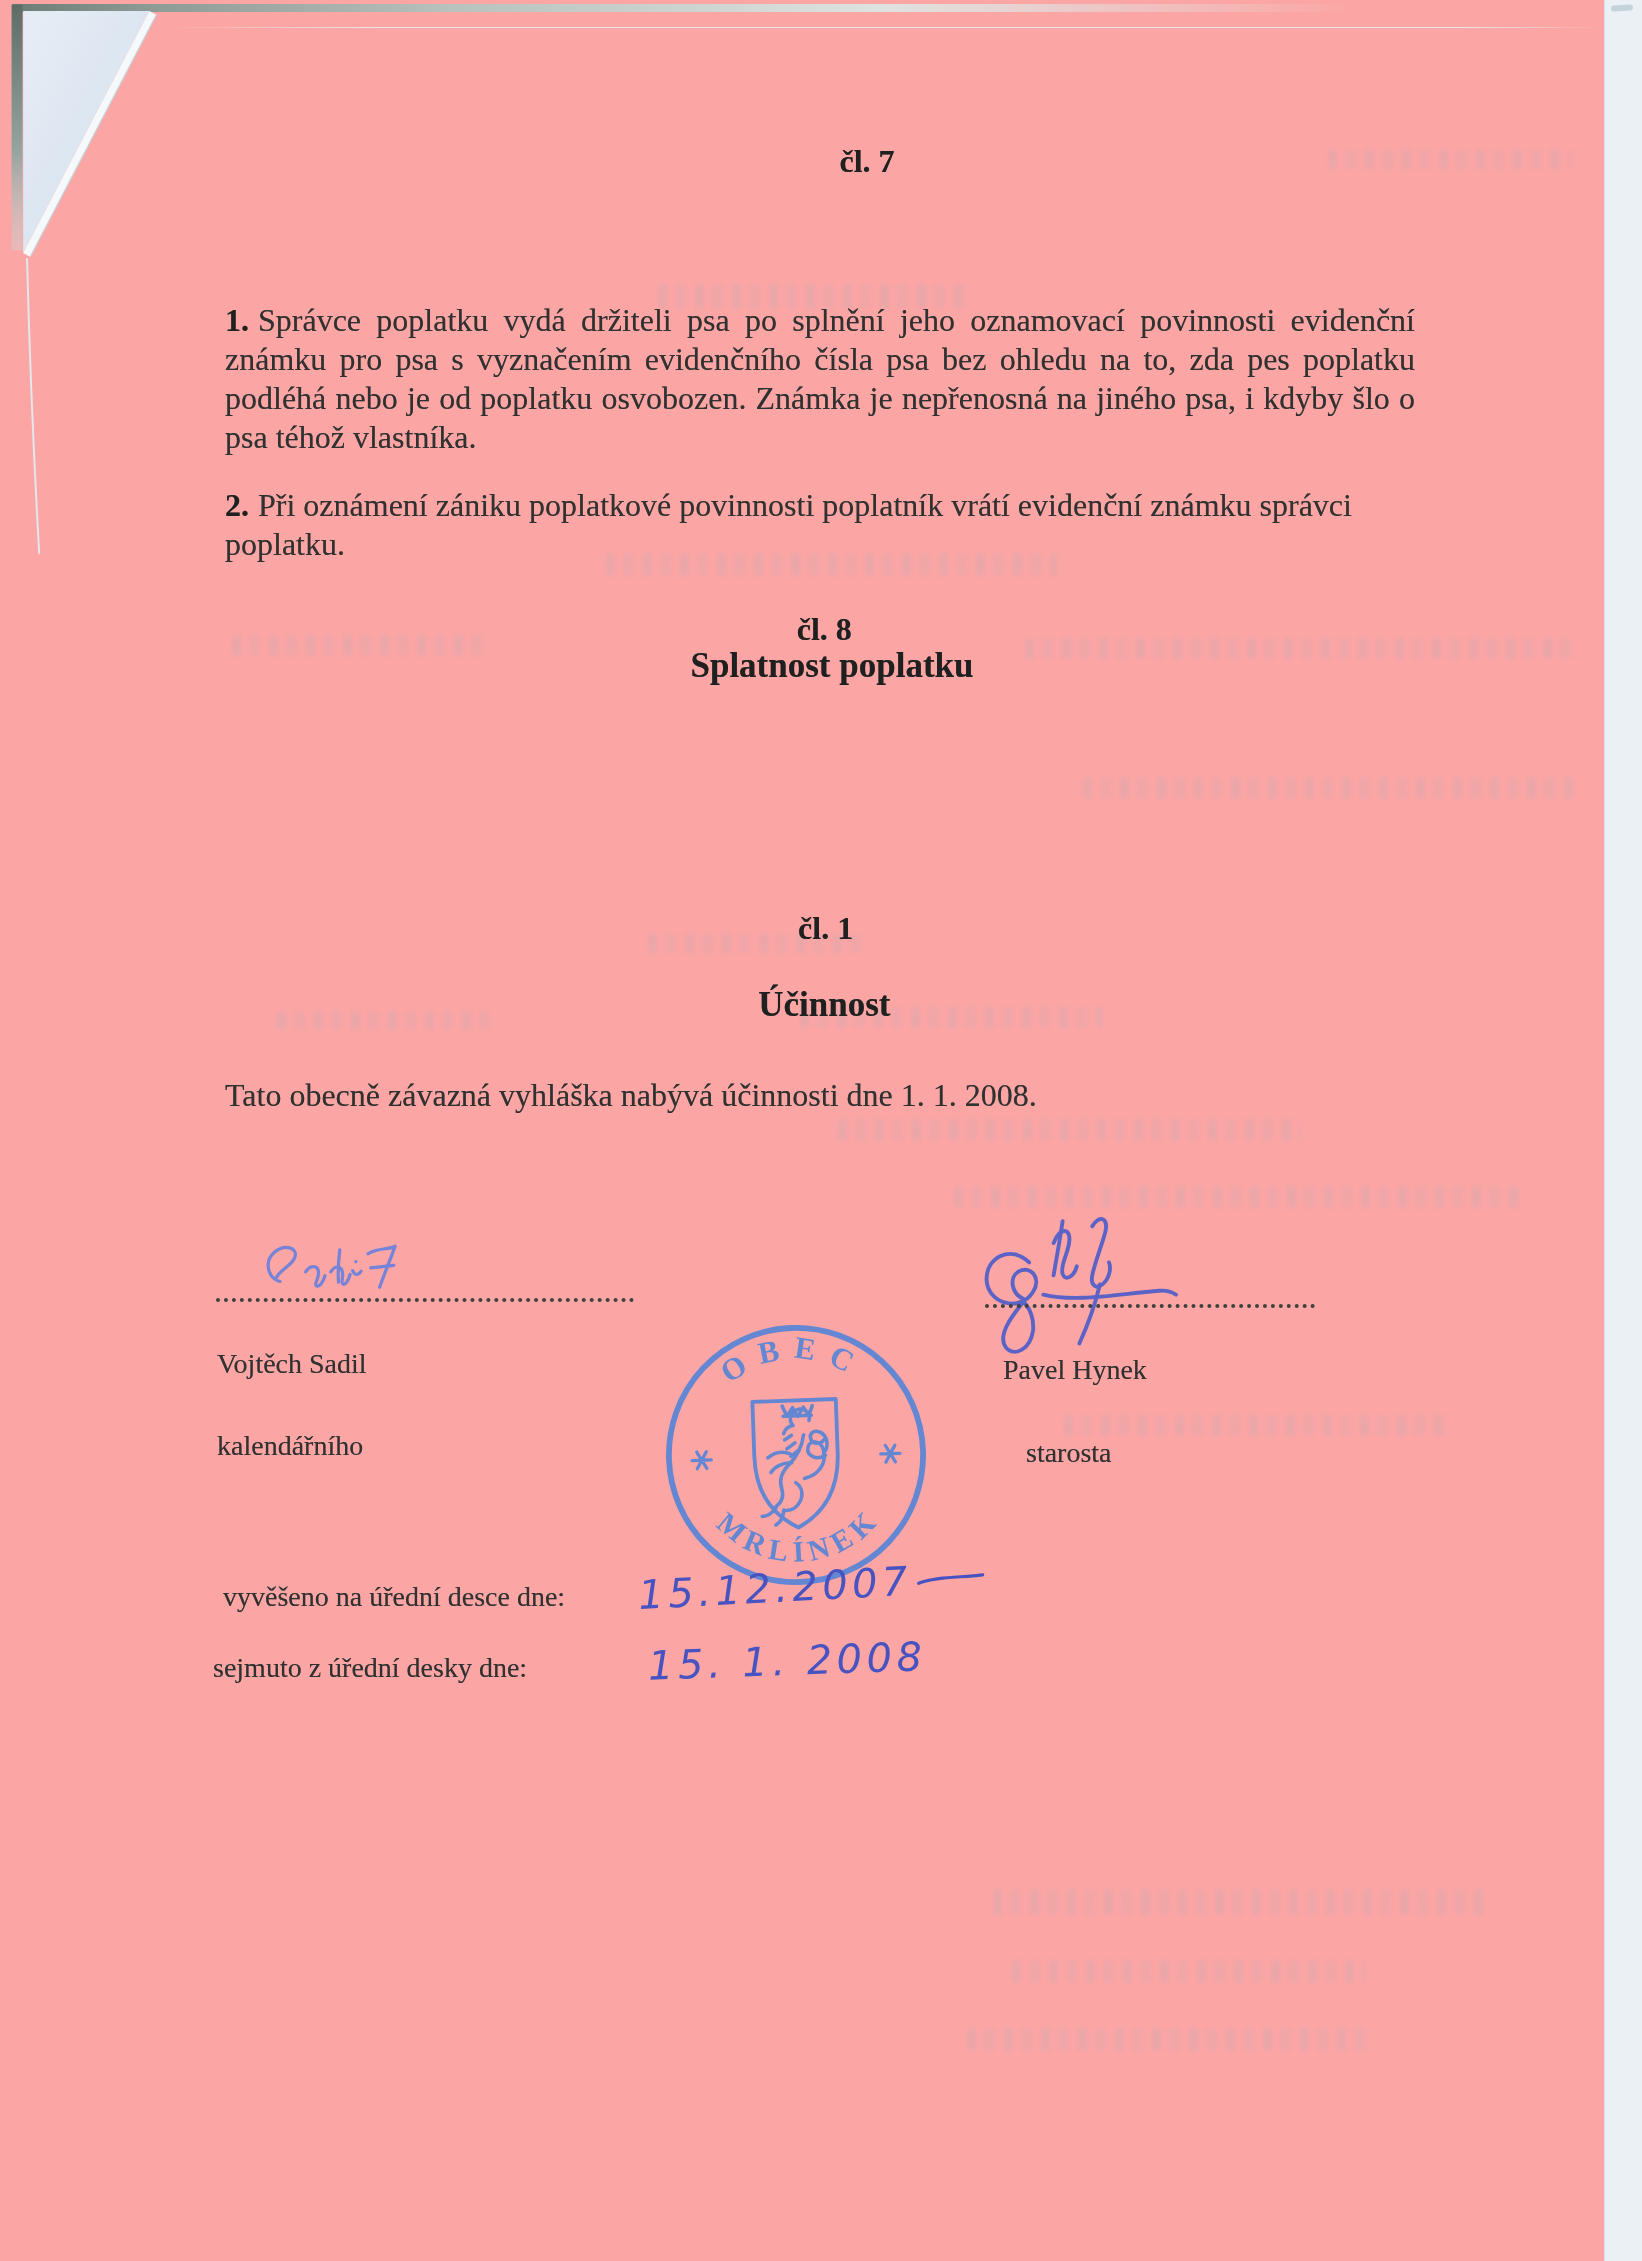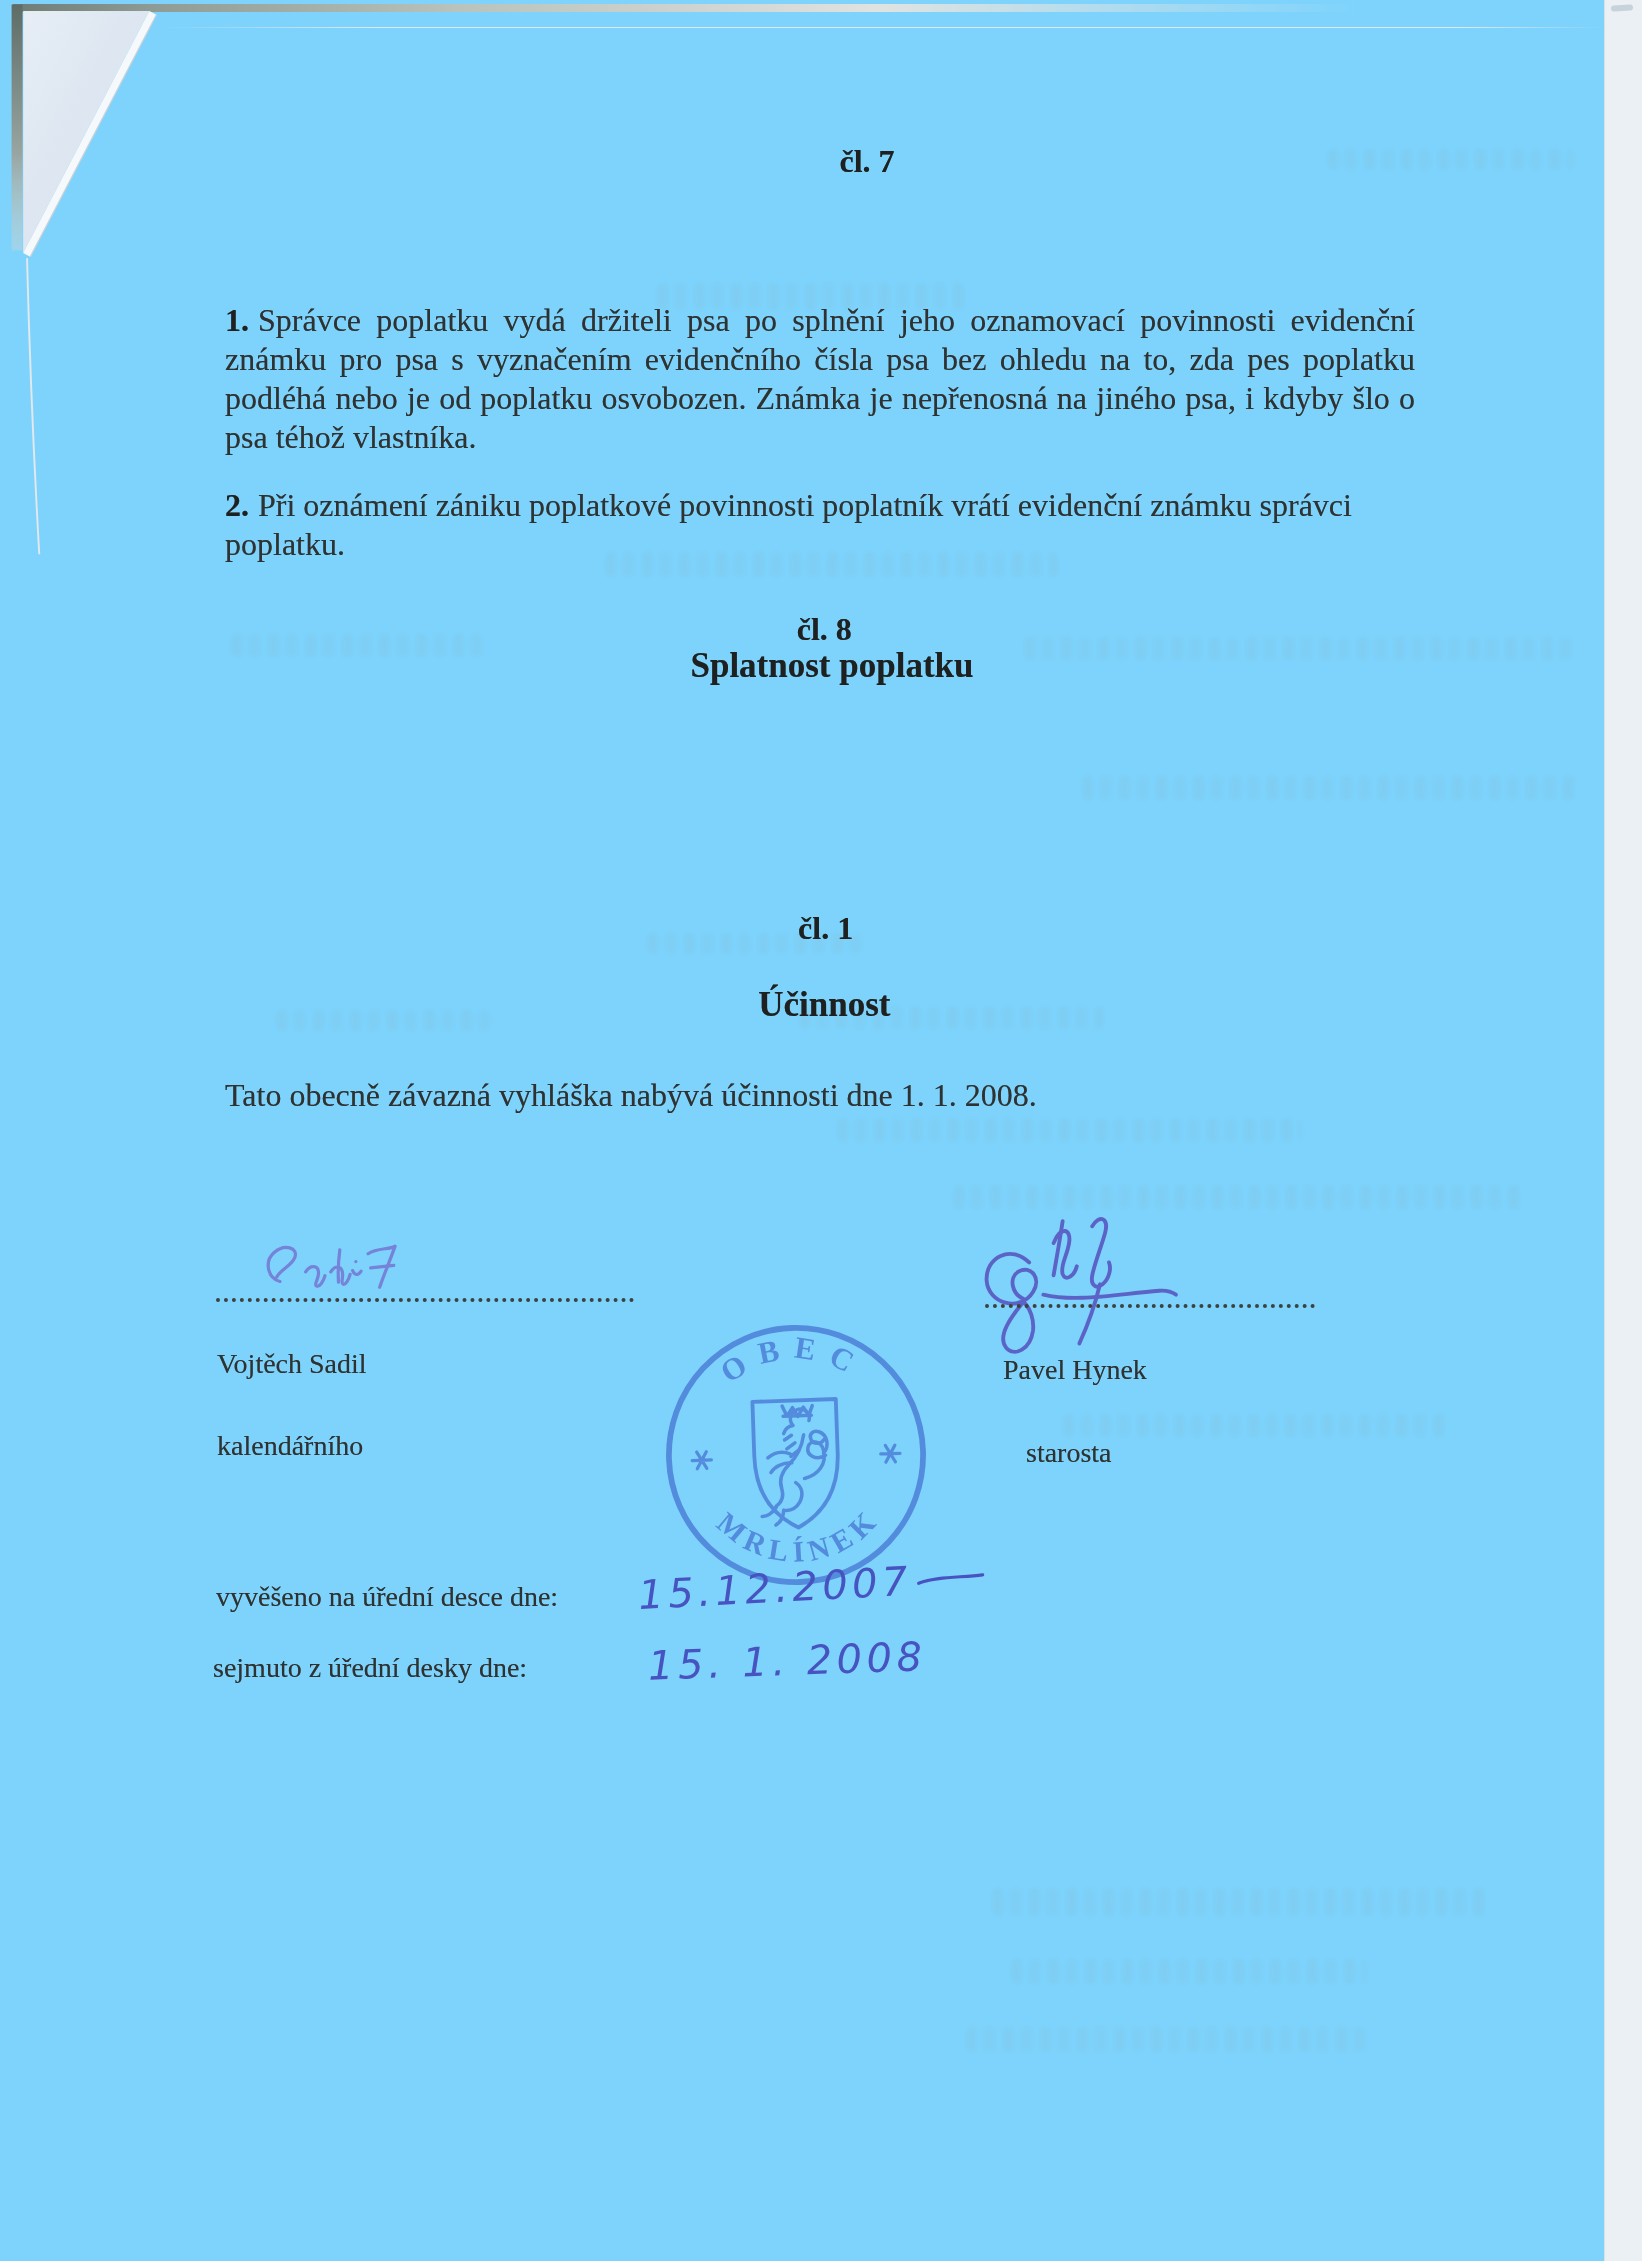--- a/index.html
+++ b/index.html
@@ -1,19 +1,19 @@
 <!DOCTYPE html>
 <html style="font-size:10.3px"><head>
 <meta charset="utf-8">
 <style>
   html,body{margin:0;padding:0;background:#e8ecee;}
   .page{
     position:relative;
     width:1642px;height:2261px;
-    background:#7dd3fc;
+    background:#fca5a5;
     overflow:hidden;
     font-family:"Liberation Serif", serif;
     color:#2f3230;
   }
   
   .scan-top-strip{
     position:absolute;left:13px;top:3.9px;width:1586px;height:8.4px;
     background:linear-gradient(90deg,#6e7c76 0%,#8f9b95 9%,#b9c2bd 28%,#dfe3e1 55%,rgba(230,233,231,0) 85%);
   }
   .corner-svg{position:absolute;left:0;top:0;}
@@ -177,21 +177,21 @@
     <path id="stampArcTop" d="M65,215 A150,150 0 0 1 365,215" fill="none"></path>
     <path id="stampArcBot" d="M49,215 A166,166 0 0 0 381,215" fill="none"></path>
     <text font-family="Liberation Serif, serif" font-size="48" font-weight="bold" fill="#4f83d9" letter-spacing="20">
       <textPath href="#stampArcTop" startOffset="50%" text-anchor="middle">OBEC</textPath>
     </text>
     <text font-family="Liberation Serif, serif" font-size="46" font-weight="bold" fill="#4f83d9" letter-spacing="10">
       <textPath href="#stampArcBot" startOffset="50%" text-anchor="middle">MRLÍNEK</textPath>
     </text>
   </svg>
 
-  <div class="foot-label" style="left:216px;top:1581px">vyvěšeno na úřední desce dne:</div>
+  <div class="foot-label" style="left:223px;top:1581px">vyvěšeno na úřední desce dne:</div>
   <div class="handwrite hw1">
     <span>15.12.2007</span>
     <svg width="71" height="19.3" viewBox="0 0 110 30" aria-hidden="true">
       <path d="M4,20 C34,10 72,15 104,12" fill="none" stroke="#4753c0" stroke-width="5" stroke-linecap="round"></path>
     </svg>
   </div>
   <div class="foot-label" style="left:213px;top:1652px">sejmuto z úřední desky dne:</div>
   <div class="handwrite hw2">
     <span>15. 1. 2008</span>
   </div>

